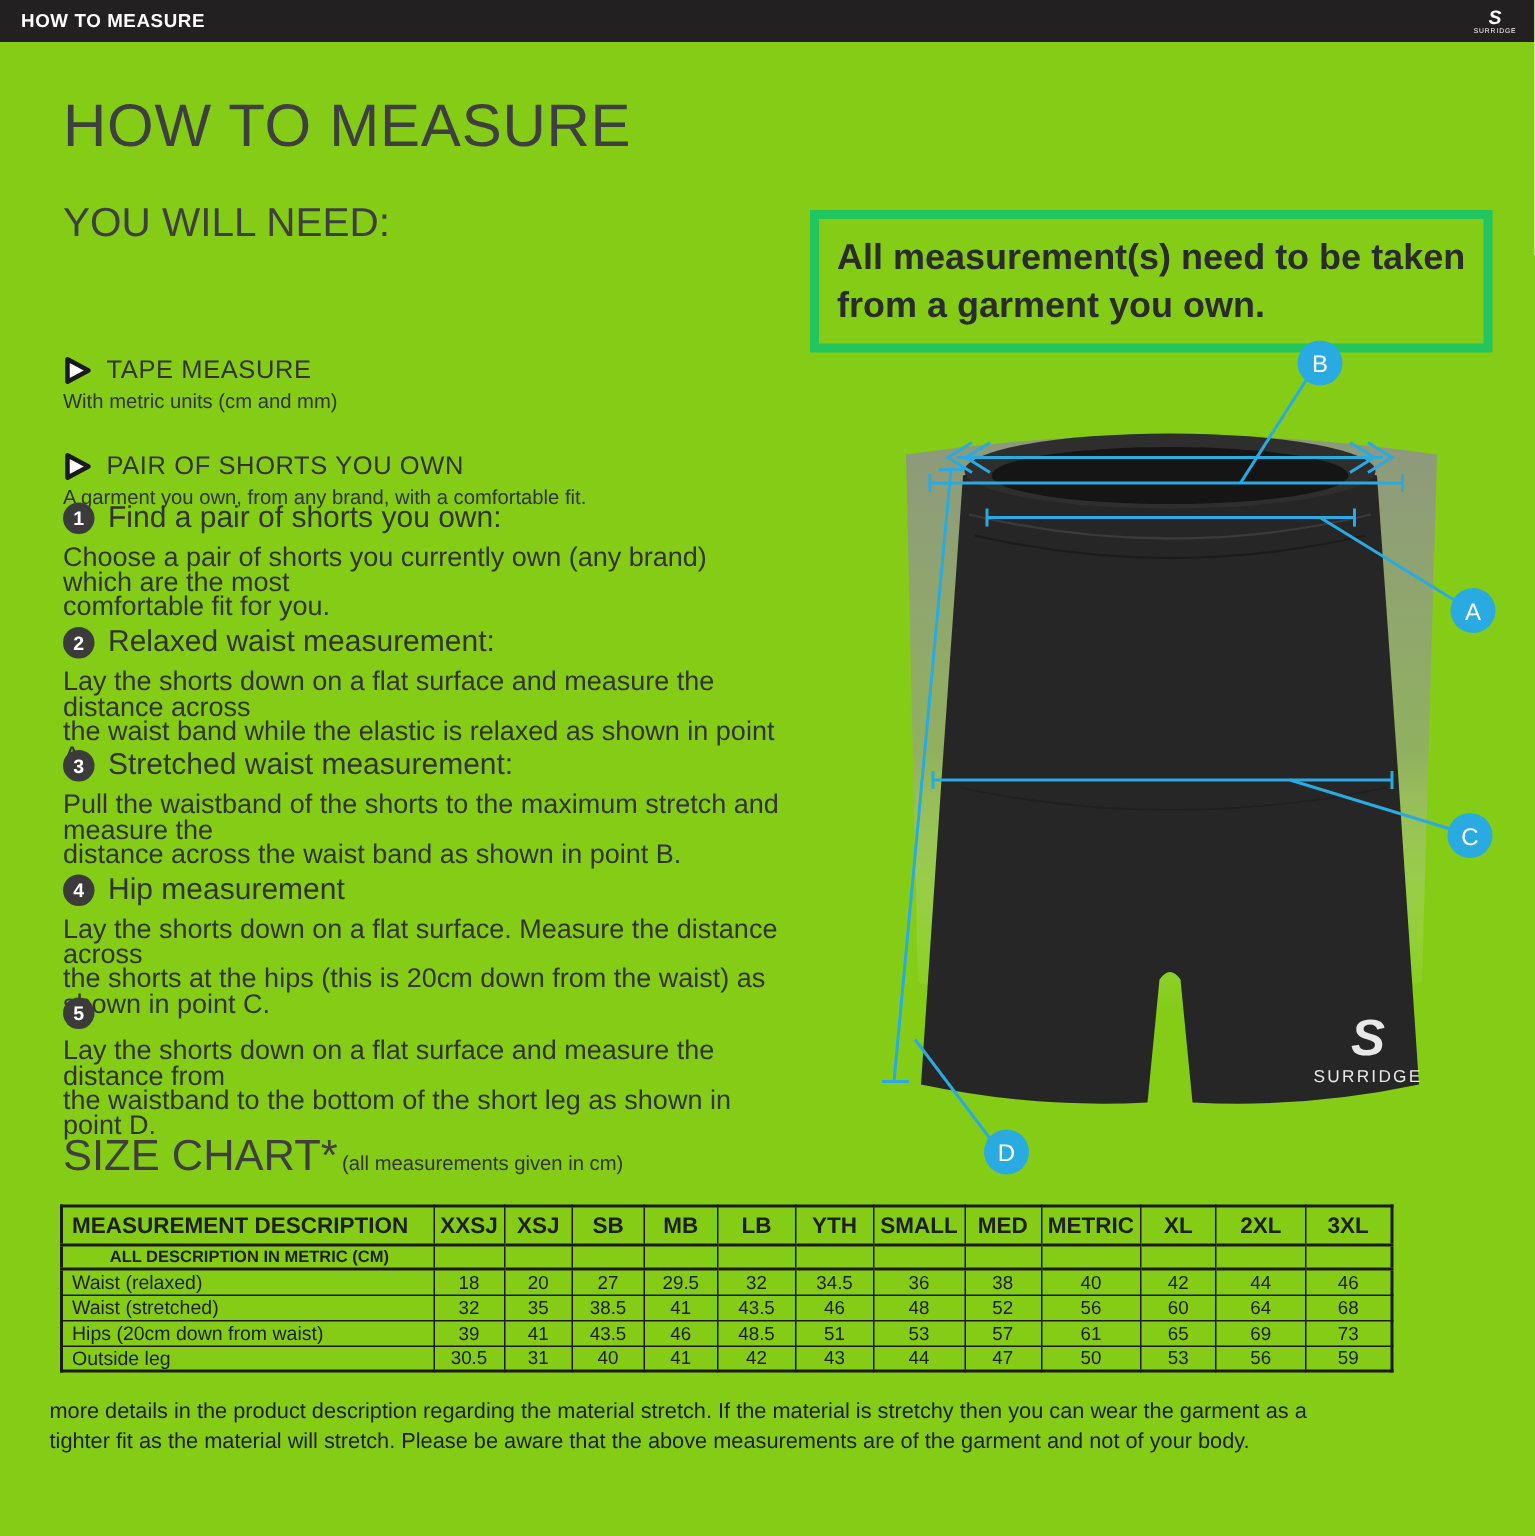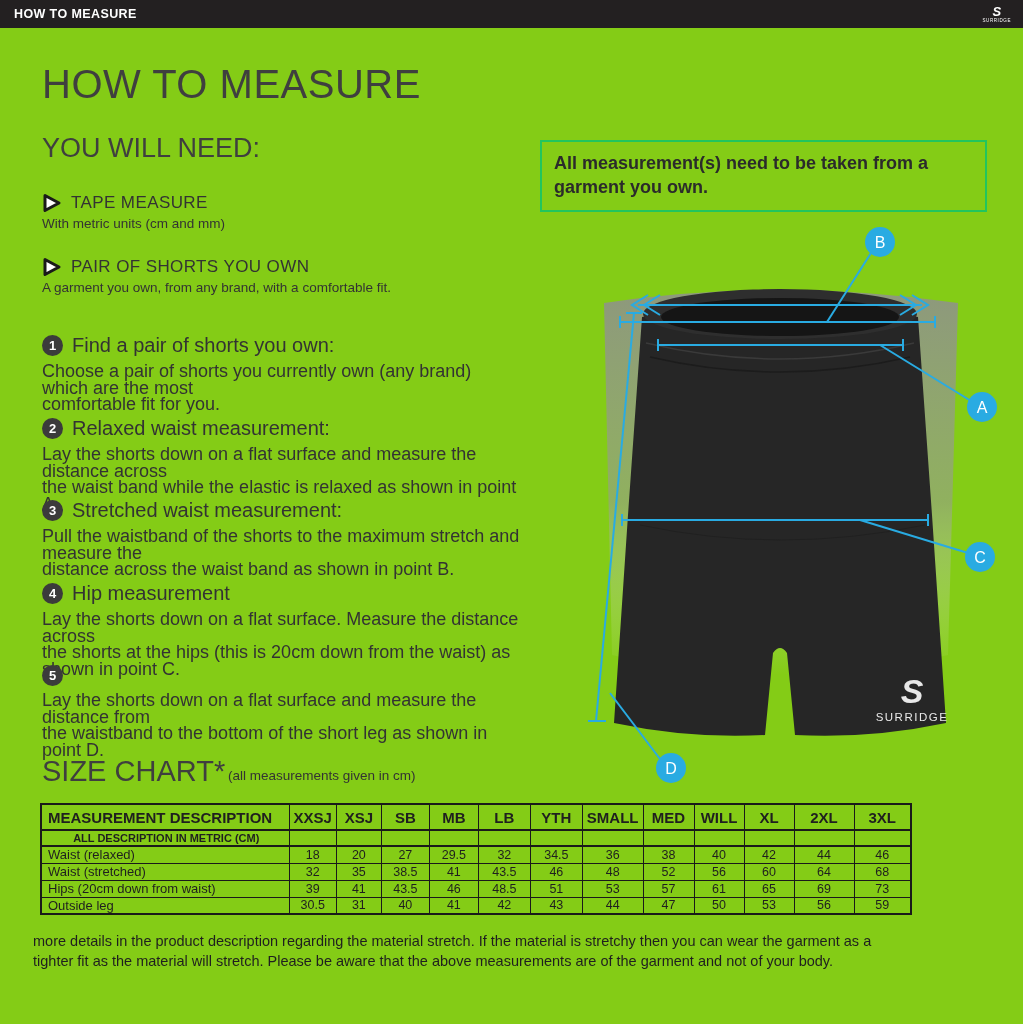--- a/index.html
+++ b/index.html
@@ -9,34 +9,34 @@
   .topbar{position:absolute;left:0;top:0;width:1023px;height:28px;background:#232021;
           display:flex;align-items:center;justify-content:space-between;padding:0;box-sizing:border-box;}
   .topbar-title{color:#fff;font-size:12.5px;font-weight:bold;letter-spacing:.4px;margin-left:14px;}
   .topbar-brand{margin-right:12px;display:flex;flex-direction:column;align-items:center;line-height:1;}
   .topbar-brand .s{color:#fff;font-size:13px;font-weight:bold;font-style:italic;}
   .topbar-brand .w{color:#fff;font-size:4.5px;letter-spacing:.6px;margin-top:1px;}
   
   .main-title{position:absolute;left:42px;top:62px;font-size:40px;color:#3f3f3f;letter-spacing:.5px;}
   .need-title{position:absolute;left:42px;top:133px;font-size:27px;color:#3f3f3f;}
   .need-item{position:absolute;left:42px;}
-  .need-head{display:flex;align-items:flex-end;gap:9px;}
+  .need-head{display:flex;align-items:flex-end;gap:9px;margin-top:44px;}
   .need-label{font-size:17px;color:#333;letter-spacing:.4px;}
   .need-desc{font-size:13.5px;color:#333;margin-top:3px;margin-left:0;}
   .tri{width:20px;height:20px;flex:0 0 20px;}
   
   .step{position:absolute;left:42px;width:480px;}
   .step-head{display:flex;align-items:center;gap:9px;}
   .step-num{width:21px;height:21px;border-radius:50%;background:#3b3b3b;color:#fff;
             font-size:13px;font-weight:bold;display:flex;align-items:center;justify-content:center;flex:0 0 21px;}
   .step-title{font-size:20px;color:#333;}
   .step-body{font-size:18px;line-height:16.5px;color:#333;margin-top:6px;}
   
-  .note-box{position:absolute;left:540px;top:140px;width:419px;border:2px solid #22c55e;
-            padding:10px 12px;font-size:18px;font-weight:bold;color:#2b2b2b;line-height:1.32;}
+  .note-box{position:absolute;left:540px;top:140px;width:419px;border:6px solid #22c55e;
+            padding:10px 12px;font-size:24px;font-weight:bold;color:#2b2b2b;line-height:1.32;}
   
   .diagram{position:absolute;left:580px;top:225px;width:440px;height:578px;}
   
   .chart-title{position:absolute;left:42px;top:755px;font-size:29px;color:#3f3f3f;}
   .chart-sub{position:absolute;left:228px;top:768px;font-size:13.5px;color:#333;}
   table.size{position:absolute;left:40px;top:803px;border-collapse:collapse;table-layout:fixed;
              border:2px solid #1a1a1a;font-family:"Liberation Sans",sans-serif;}
   table.size th, table.size td{border:1px solid #1a1a1a;padding:0 4px;box-sizing:border-box;}
   table.size th{font-size:15px;font-weight:bold;color:#1f1f1f;height:26px;text-align:center;}
   table.size th.desc{text-align:left;padding-left:6px;}
@@ -232,21 +232,21 @@
         <tr id="sc-head">
           <th class="desc">MEASUREMENT DESCRIPTION</th>
           <th>XXSJ</th>
           <th>XSJ</th>
           <th>SB</th>
           <th>MB</th>
           <th>LB</th>
           <th>YTH</th>
           <th>SMALL</th>
           <th>MED</th>
-          <th>WILL</th>
+          <th>METRIC</th>
           <th>XL</th>
           <th>2XL</th>
           <th>3XL</th>
         </tr>
       </thead>
     <tbody id="sc-body">
         <tr class="subhead">
           <td>ALL DESCRIPTION IN METRIC (CM)</td>
           <td></td>
           <td></td>

